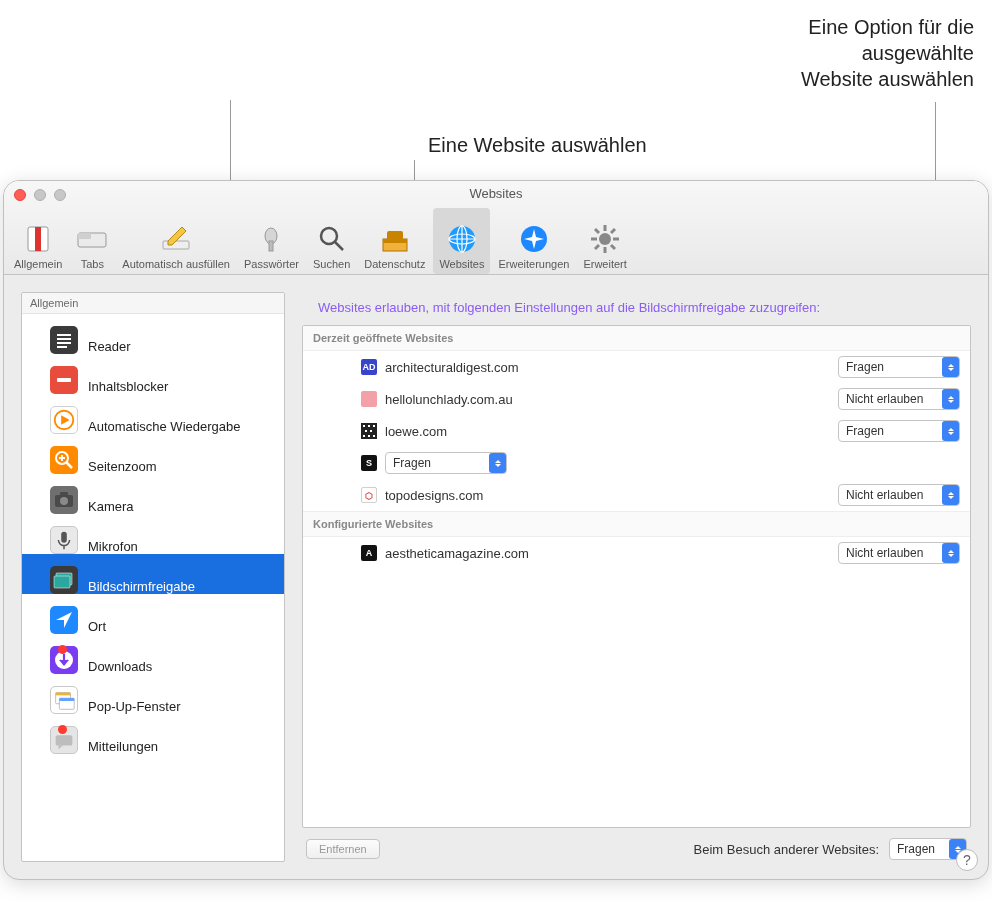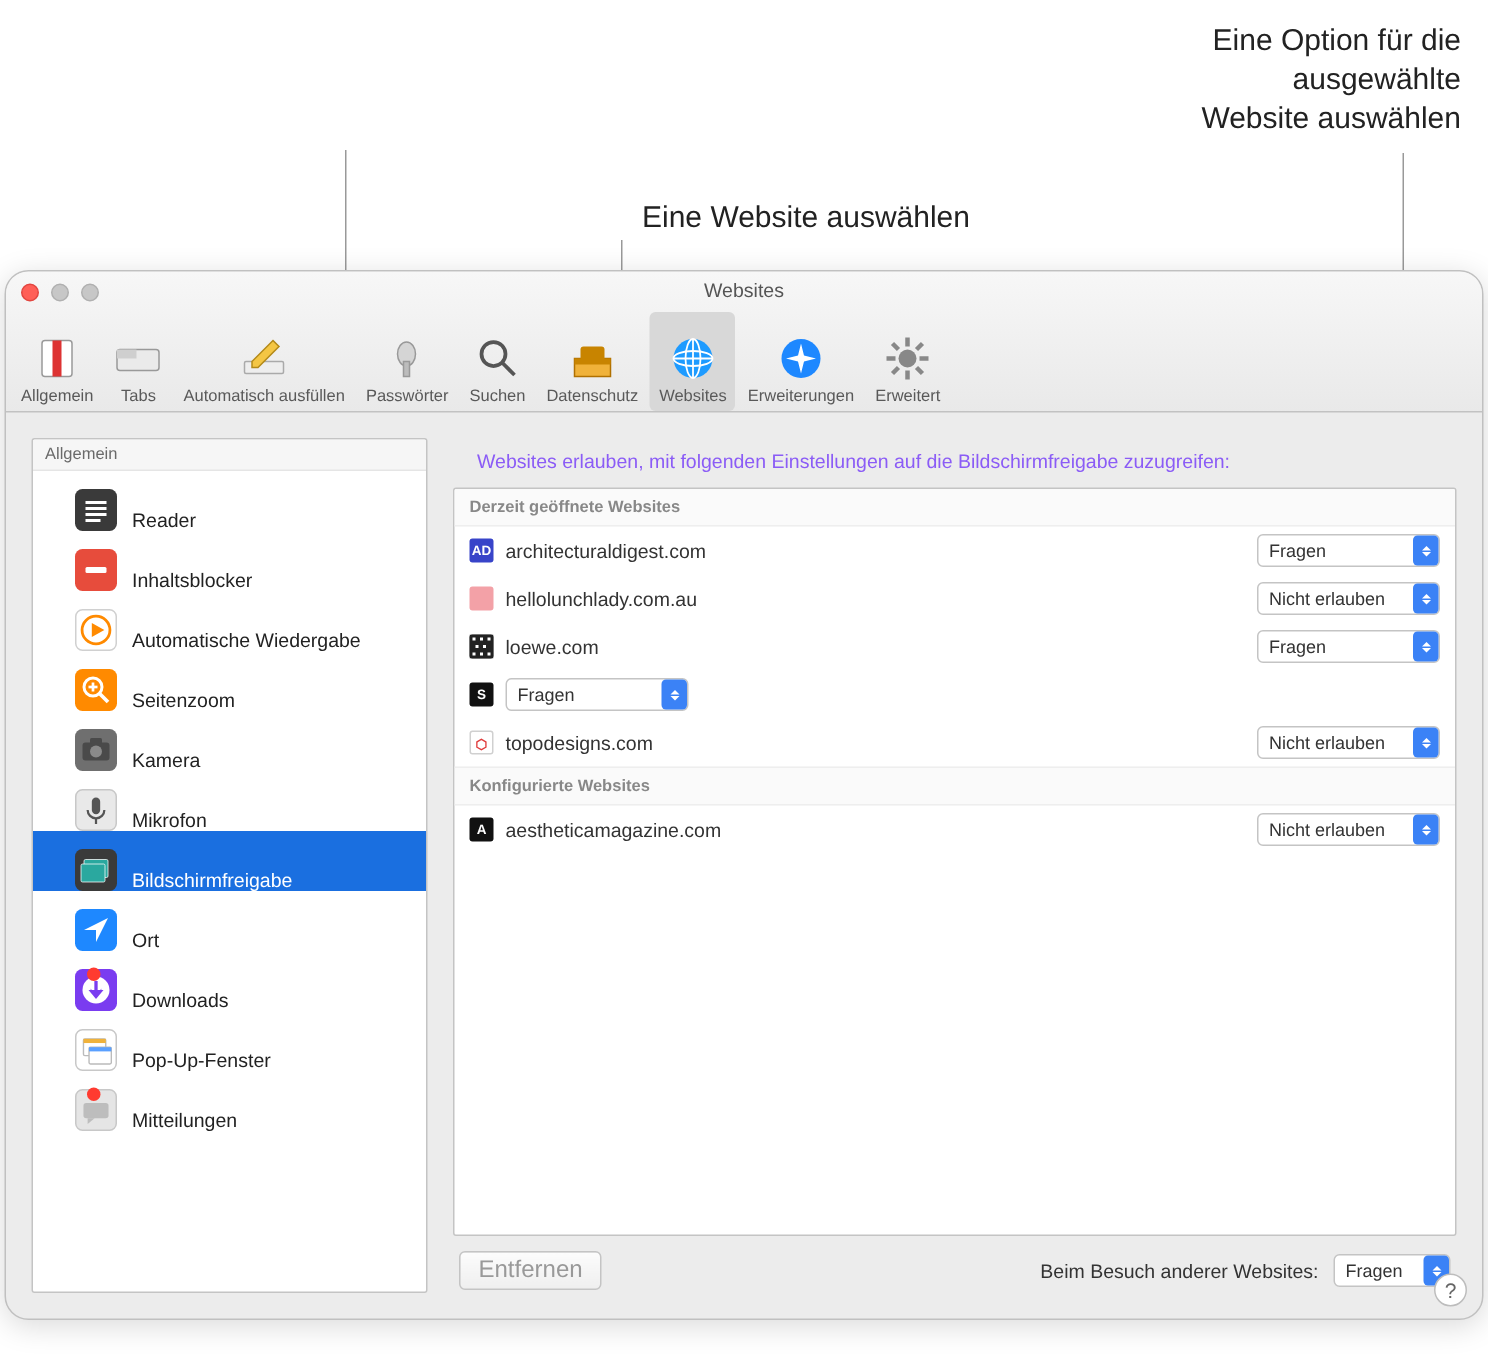--- a/index.html
+++ b/index.html
@@ -161,20 +161,21 @@
     display:flex;
     align-items:center;
     padding: 5px 10px;
     gap:8px;
     font-size:13px;
   }
   .wb-favicon {
     width:16px; height:16px;
     flex-shrink:0;
     border-radius:2px;
+    margin-left:48px;
   }
   .wb-domain { flex:1;}
   .popup {
     height:22px;
     min-width:122px;
     background:#fff;
     border:1px solid #c4c4c4;
     border-radius:4px;
     display:flex; align-items:center;
     padding: 0 0 0 7px;
@@ -203,21 +204,21 @@
     gap:10px;
     padding:10px 4px 2px;
     font-size:13px;
   }
   .btn {
     border:1px solid #c4c4c4;
     background:linear-gradient(#fcfcfc,#efefef);
     border-radius:4px;
     padding:3px 12px;
     color:#999;
-    font-size:16px;
+    font-size:11px;
   }
   .spacer { flex:1; }
   .help-btn {
     position:absolute;
     right:10px; bottom:8px;
     width:22px;height:22px;
     border-radius:50%;
     border:1px solid #bdbdbd;
     background:#fff;
     display:flex;align-items:center;justify-content:center;

